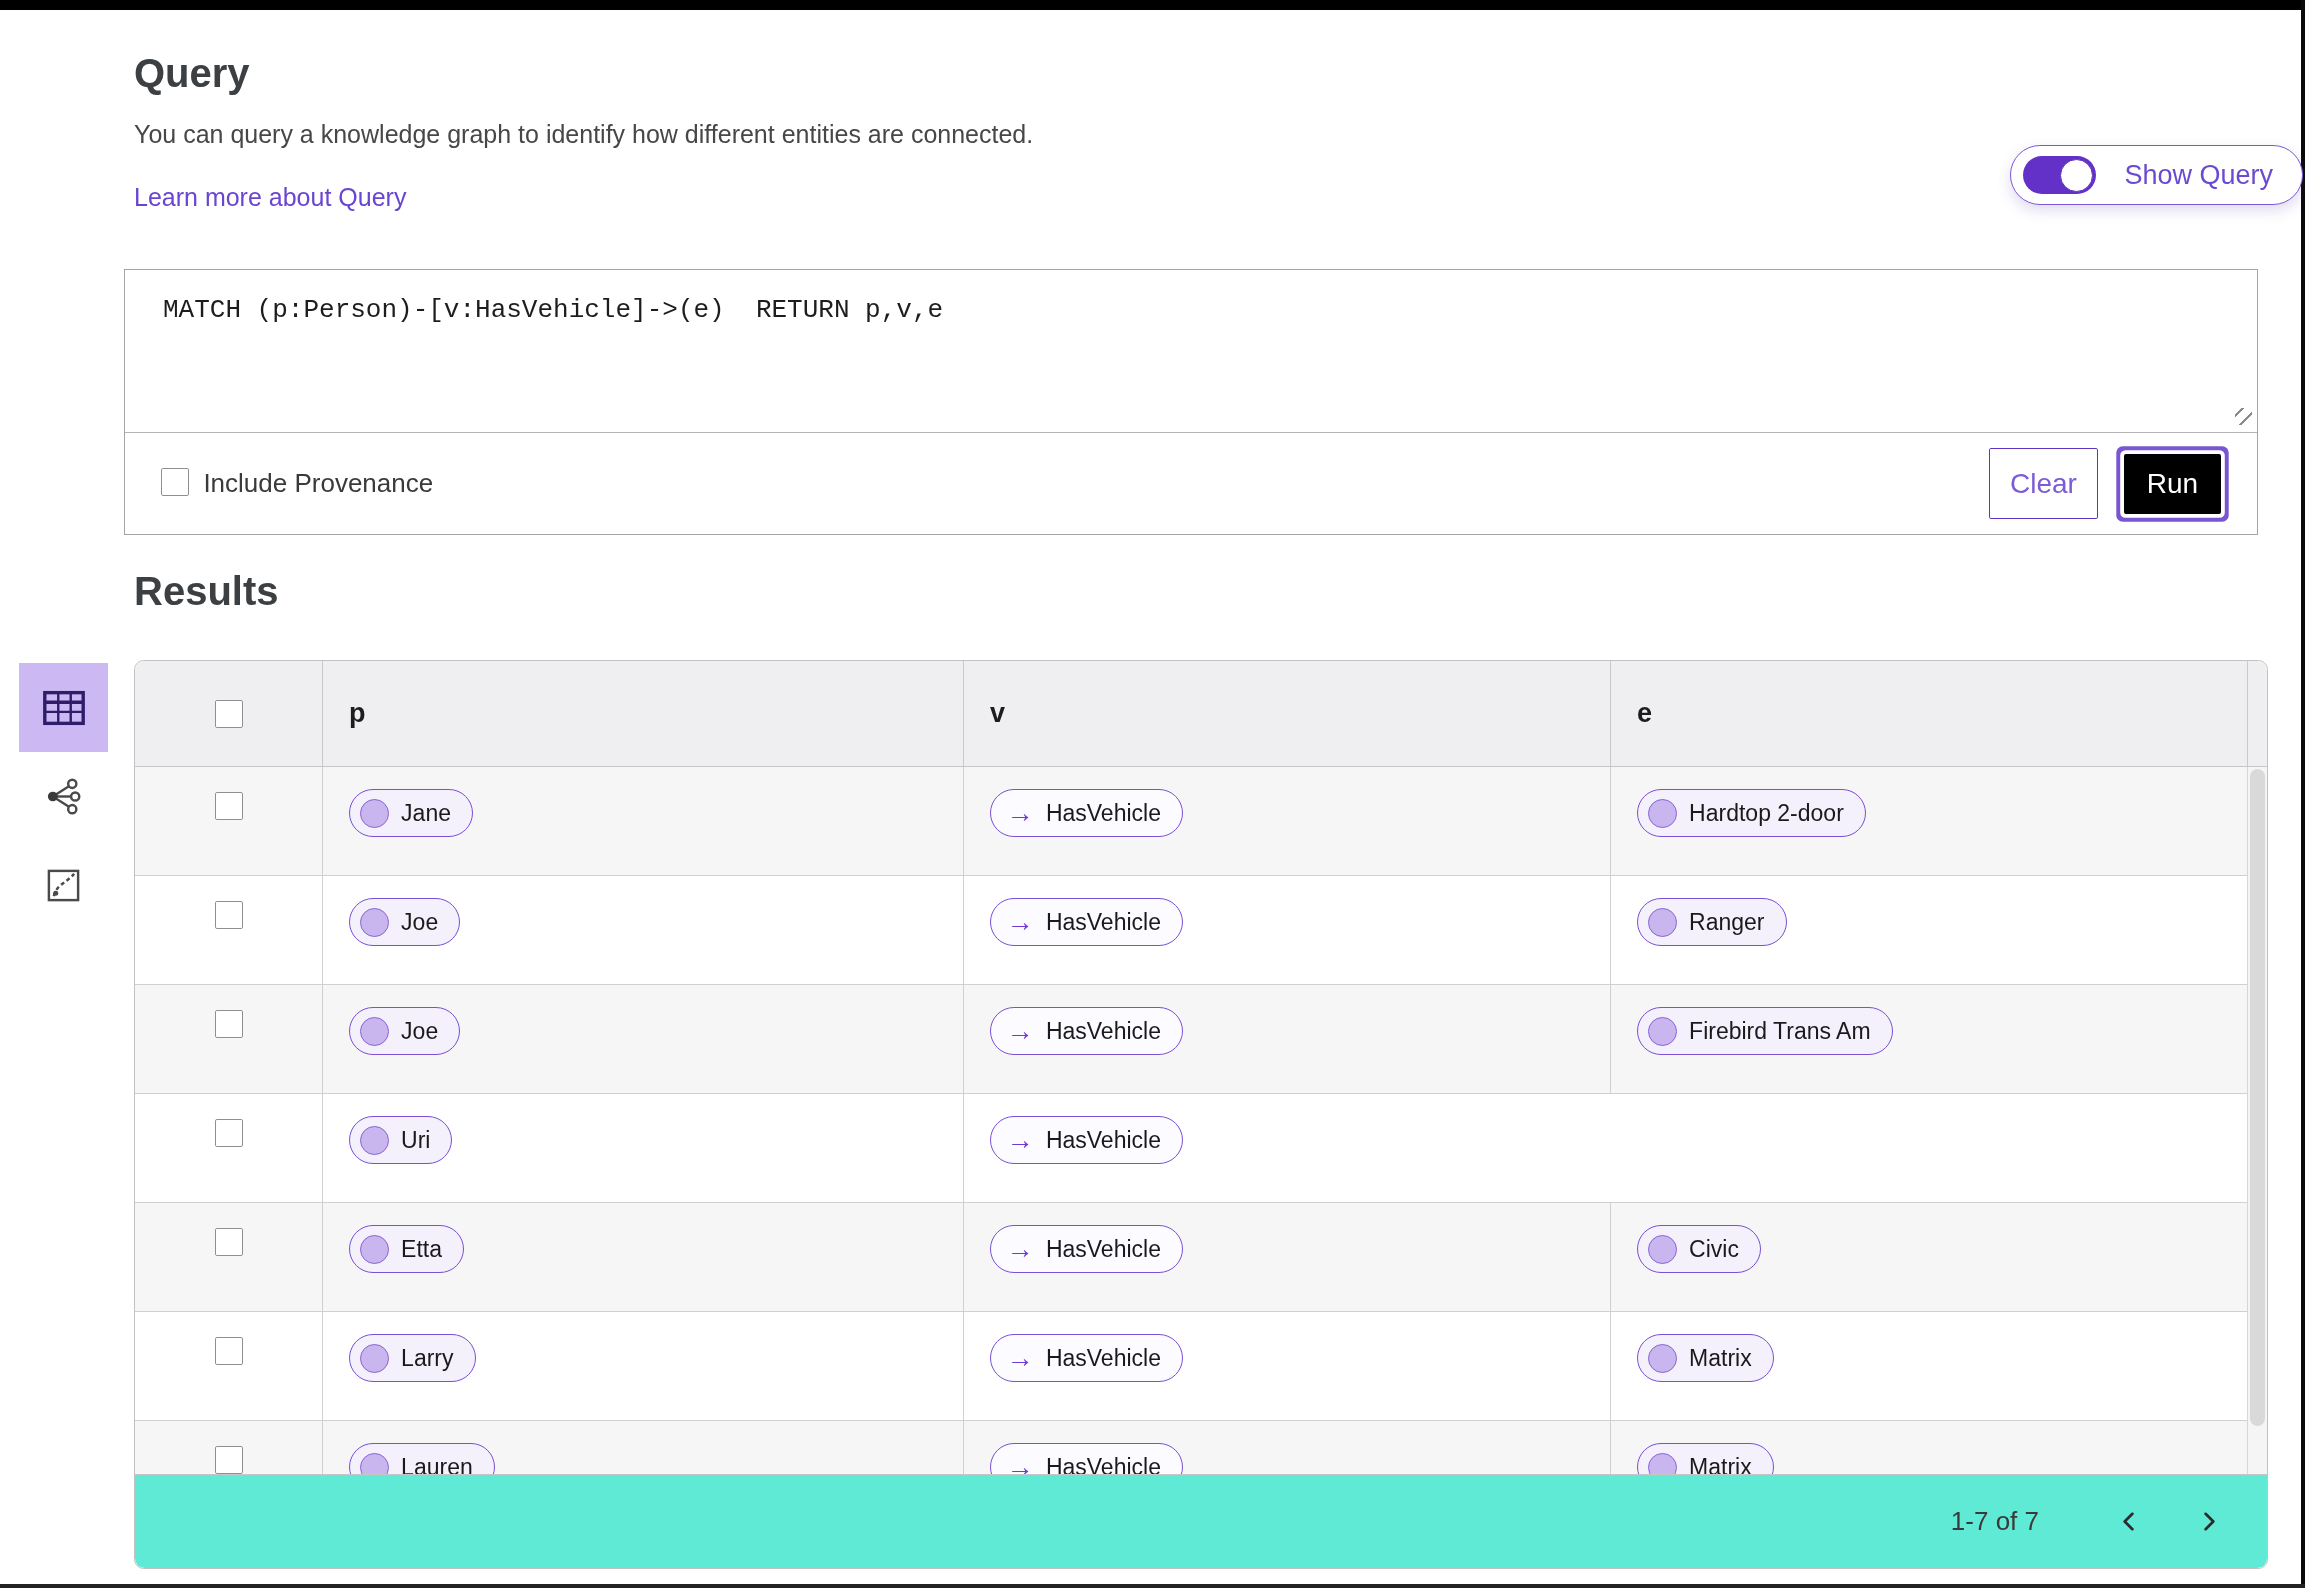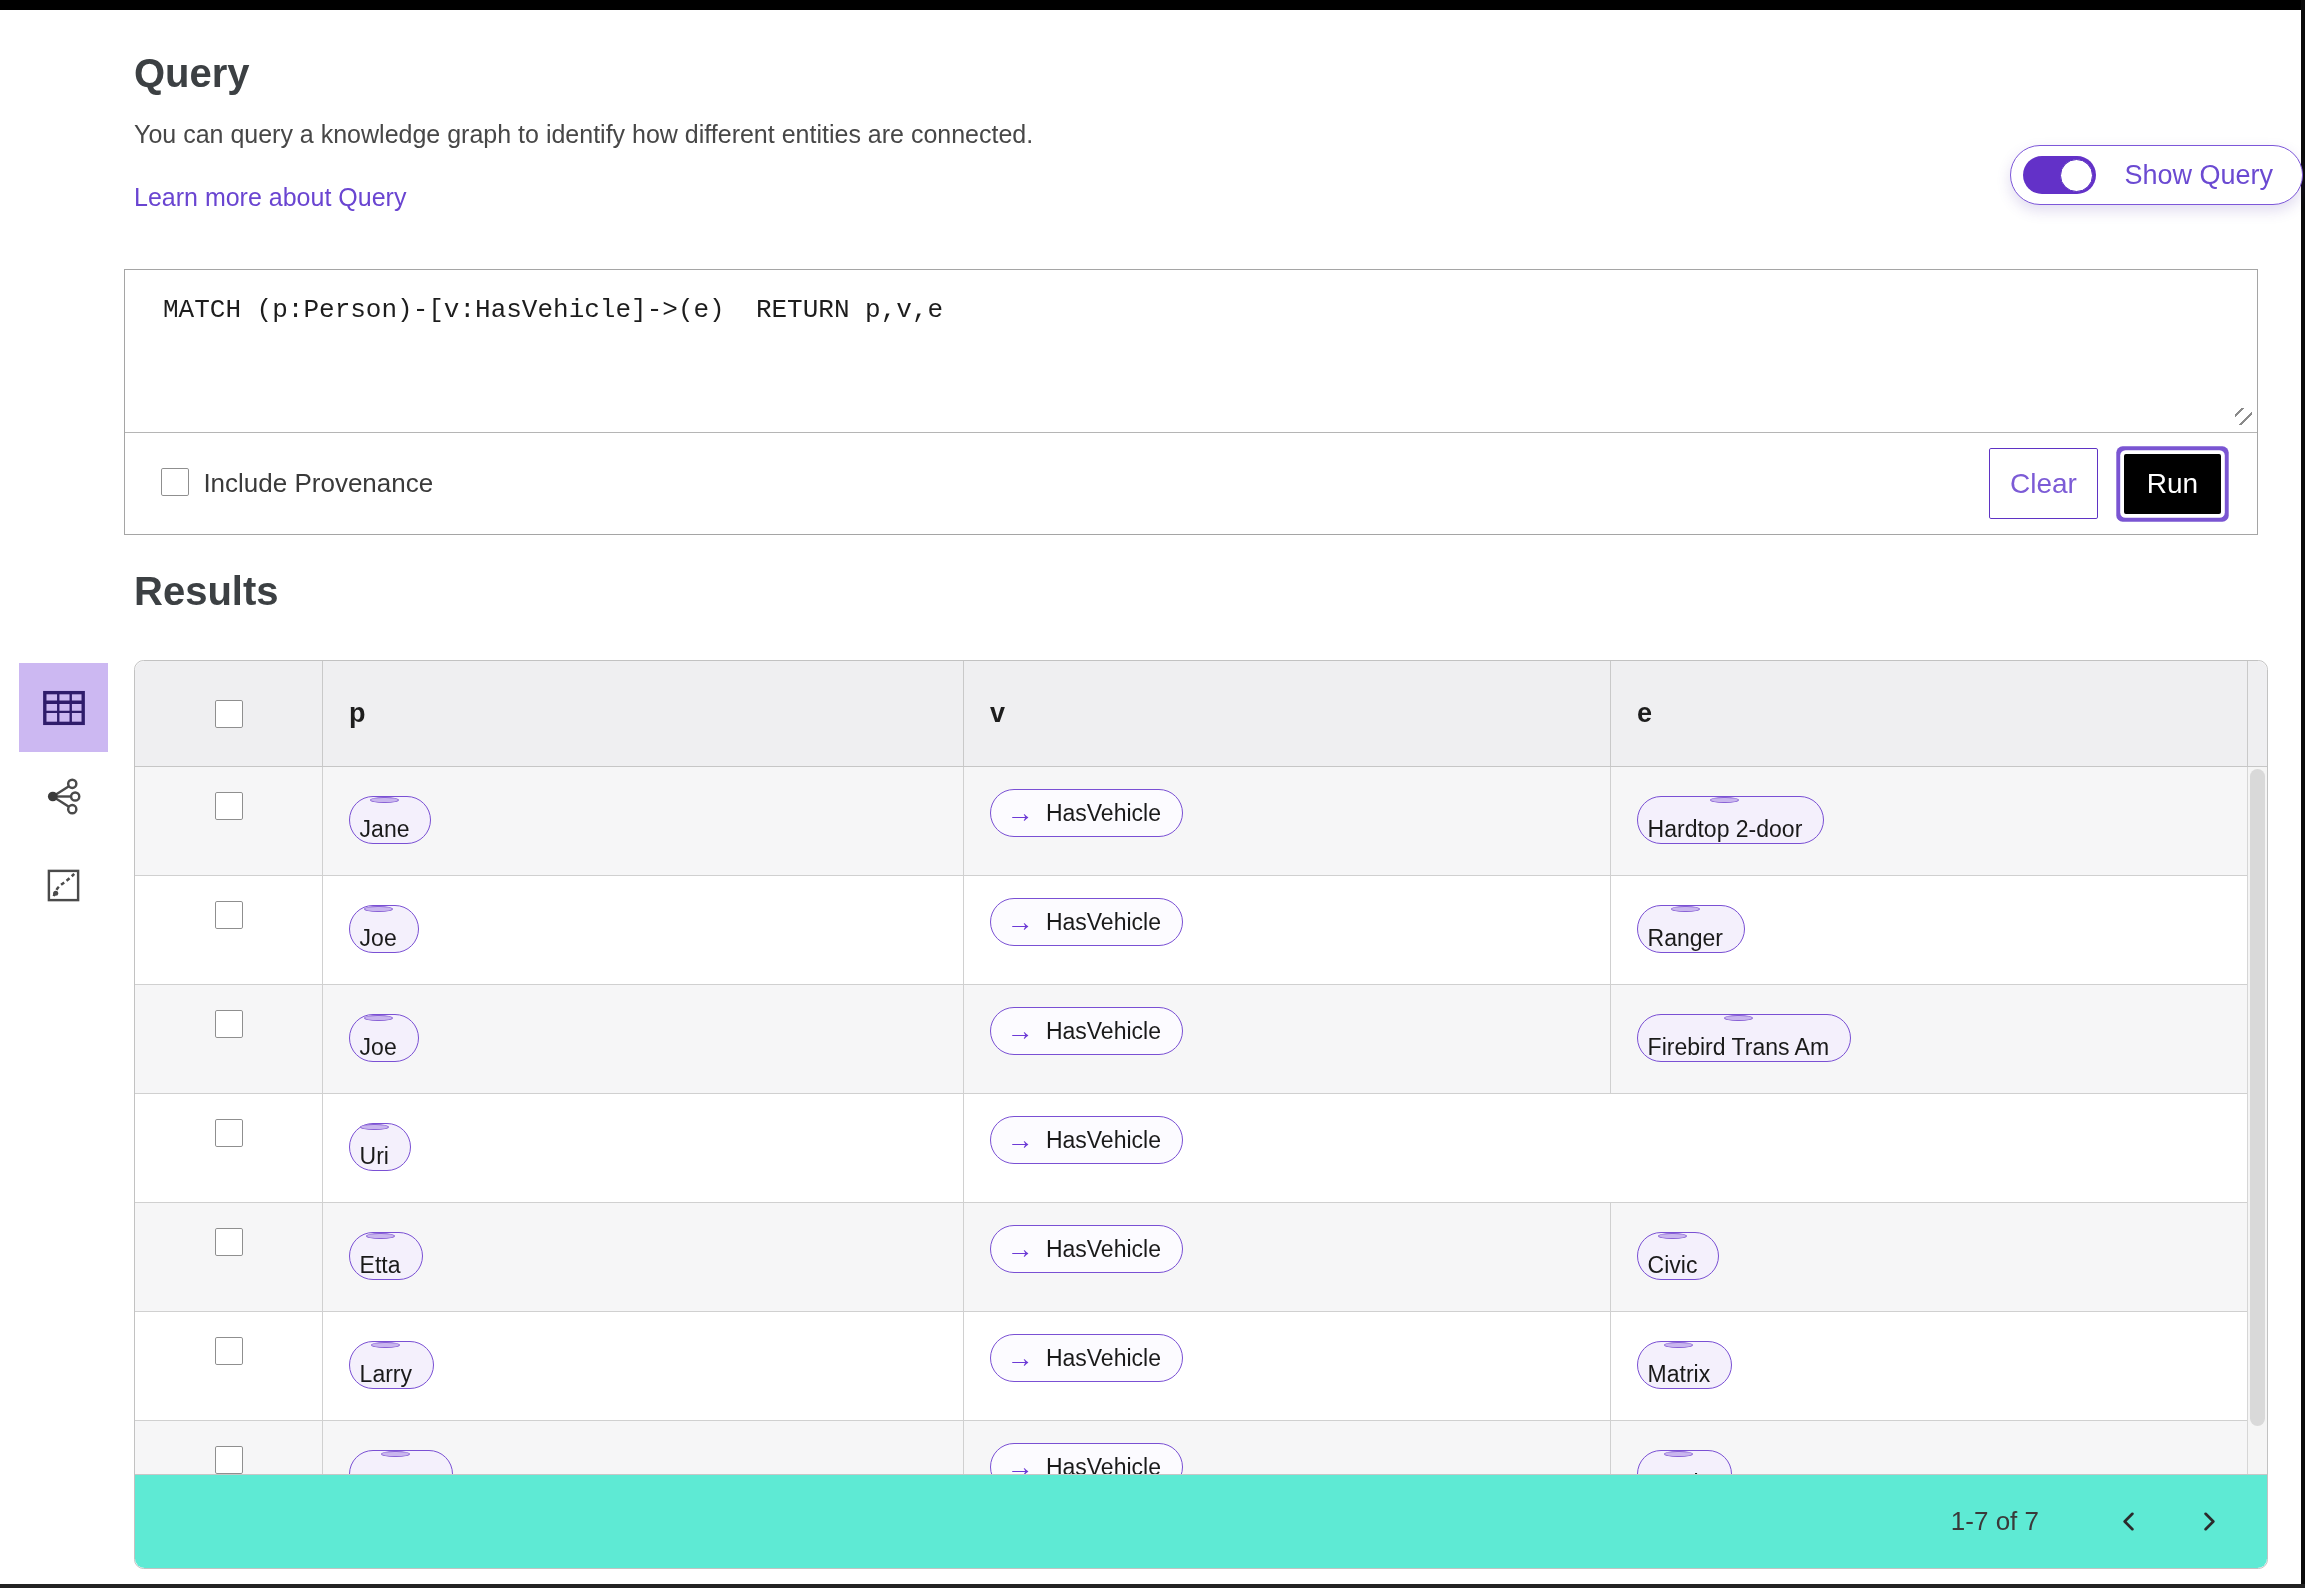--- a/index.html
+++ b/index.html
@@ -70,21 +70,21 @@
   .cell { border-left:1px solid #d0d0d0; padding:22px 0 0 26px; }
   .cb-cell { border-left:none; display:flex; justify-content:center; align-items:flex-start; padding:25px 0 0 0; }
 
   .scroll-track { position:absolute; top:0; right:0; width:20px; height:707px;
                   background:#f5f5f5; border-left:1px solid #d6d6d6; }
   .scroll-thumb { position:absolute; top:1.9px; left:1.9px; width:15.4px; height:657px;
                   background:#d9d9d9; border-radius:7.7px; }
 
   .pill { display:inline-flex; align-items:center; height:48px; border:1.9px solid #7a50d4;
           border-radius:25px; gap:12.5px; cursor:pointer; }
-  .node-pill { background:#f4f0fc; padding:0 21px 0 9.6px;flex-direction:column; }
+  .node-pill { background:#f4f0fc; padding:0 21px 0 9.6px; }
   .edge-pill { background:#fcfbff; padding:0 21px 0 15.4px; }
   .node-circle { width:29px; height:29px; border-radius:50%; background:#c9b6ee; border:1.9px solid #8a63d6; }
   .edge-arrow { font-size:27px; color:#6d3ad6; line-height:1; }
   .pill-label { font-size:23px; color:#1a1a1a; white-space:nowrap; }
 
   .tfoot { height:94px; background:#5eead4; border-top:1px solid #c6c6c6; border-radius:0 0 9.6px 9.6px;
            display:flex; align-items:center; justify-content:flex-end; padding-right:38px; }
   .range { font-size:26px; color:#3a3a3a; margin-right:69px; }
   .page-btn { width:42px; height:42px; background:none; border:none; display:flex; align-items:center;
               justify-content:center; cursor:pointer; }

